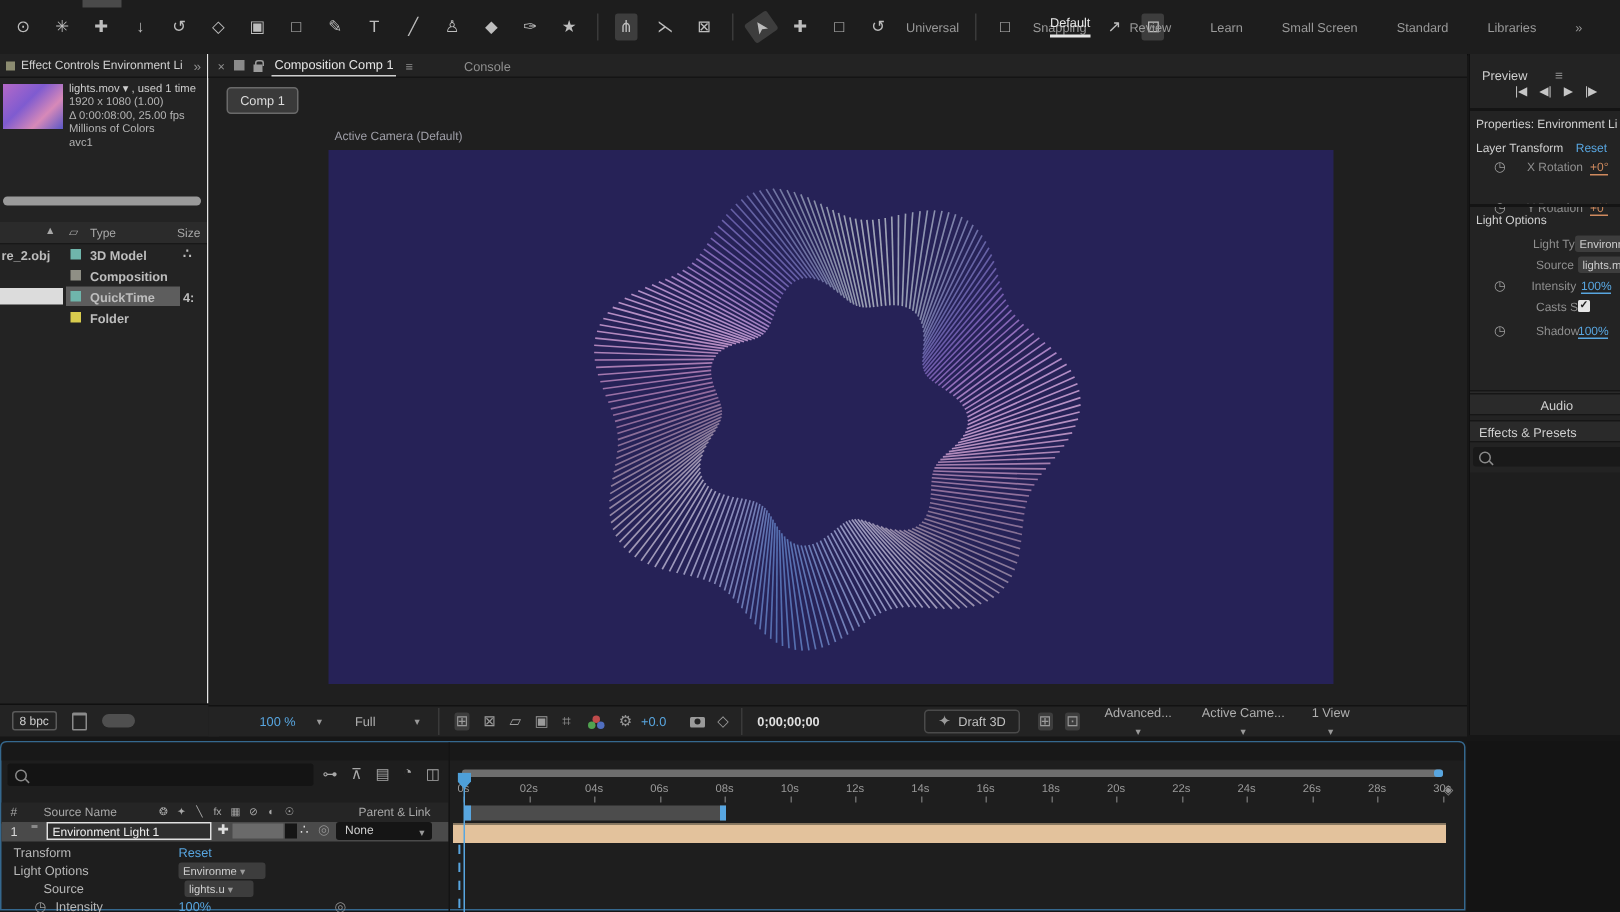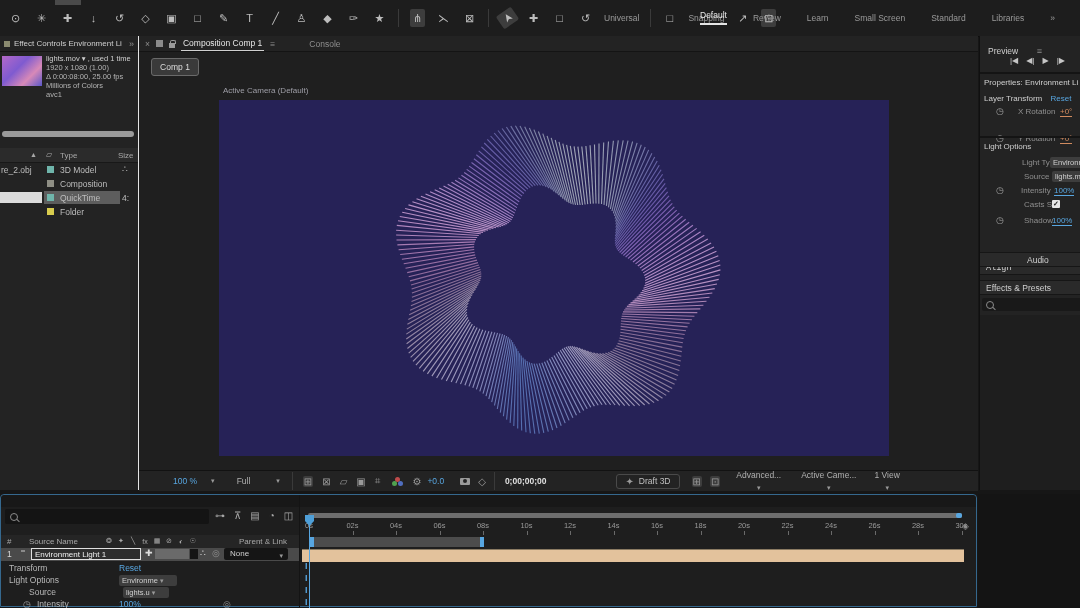--- a/index.html
+++ b/index.html
@@ -20,21 +20,21 @@
   .ws.active{color:#e8e8e8;border-bottom:2px solid #e5e5e5;padding-bottom:3px;}
   
   .lp{left:0;top:36px;width:138px;height:454px;background:#232323;border-right:1px solid #e5e5e5;}
   .ptab{height:15px;background:#232323;border-bottom:1px solid #141414;display:flex;align-items:center;gap:4px;padding:0 4px;}
   .sq{width:6px;height:6px;background:#8b8b70;}
   .thumb{left:2px;top:20px;width:40px;height:30px;background:
      linear-gradient(135deg,#b469c8 0%,#7f5bd0 40%,#d789b8 70%,#5a57c8 100%);}
   .meta{left:46px;top:18px;line-height:9px;font-size:7.5px;color:#b4b4b4;white-space:nowrap;}
   .scrollbar-h{left:2px;top:95px;width:132px;height:6px;background:#9a9a9a;border-radius:3px;}
   .listhdr{left:0;top:112px;width:138px;height:14px;background:#2b2b2b;border-bottom:1px solid #181818;font-size:8px;color:#a8a8a8;}
-  .prow{position:absolute;left:0;width:138px;height:13px;font-size:8.5px;color:#bdbdbd;}
+  .prow{position:absolute;left:0;width:138px;height:13px;font-size:8.5px;color:#bdbdbd;font-weight:bold;}
   .swatch{position:absolute;left:47px;top:3px;width:7px;height:7px;}
   .lpfoot{left:0;top:433px;width:138px;height:21px;border-top:1px solid #101010;display:flex;align-items:center;gap:10px;padding-left:8px;background:#232323;}
   .bpc{font-size:8px;color:#cfcfcf;border:1px solid #5a5a5a;border-radius:2px;padding:1px 4px;}
   .trash{width:8px;height:9px;border:1px solid #8a8a8a;border-top:2px solid #8a8a8a;border-radius:1px;}
   .pill{width:22px;height:9px;background:#4f4f4f;border-radius:5px;}
   
   .cp{left:139px;top:36px;width:839px;height:454px;background:#1f1f1f;}
   .cptabs{height:15px;background:#232323;border-bottom:1px solid #141414;display:flex;align-items:center;gap:6px;padding-left:6px;font-size:8.5px;}
   .cptab-active{color:#e6e6e6;border-bottom:1px solid #d0d0d0;padding:1px 2px 2px 2px;}
   .lock{width:6px;height:5px;background:#9a9a9a;position:relative;margin-top:3px;}
@@ -187,20 +187,25 @@
           <span class="abs" style="left: 44px; top: 0px; width: 76px; height: 13px; background: rgb(93, 93, 93);"></span>
           <span class="swatch" style="background: rgb(111, 181, 171);"></span>
           <span class="abs" style="left: 60px; top: 2px;">QuickTime</span>
           <span class="abs" style="left: 122px; top: 2px;">4:</span>
         </div>
         <div class="prow" style="top: 169px;">
           <span class="swatch" style="background: rgb(216, 204, 78);"></span>
           <span class="abs" style="left: 60px; top: 2px;">Folder</span>
         </div>
       </div>
+    <div class="abs lpfoot">
+      <span class="bpc">8 bpc</span>
+      <span class="trash"></span>
+      <span class="pill"></span>
+    </div>
   </div>
 
   <div class="abs cp">
     <div class="cptabs">
       <span class="dim">×</span>
       <span style="width:7px;height:7px;background:#8a8a8a;display:inline-block;"></span>
       <span class="lock"></span>
       <span class="cptab-active">Composition Comp 1</span>
       <span class="dim">≡</span>
       <span class="dim" style="margin-left:28px;">Console</span>
@@ -529,21 +534,21 @@
       <span class="abs dim" style="left:44px;">Casts Sh</span>
       <span class="chk abs" style="left:72px;top:0;">✓</span>
     </div>
     <div class="abs txt8" style="left:0;top:180px;width:101px;">
       <span class="stop abs" style="left:16px;top:-1px;">◷</span>
       <span class="abs dim" style="left:44px;">Shadow</span>
       <span class="abs blue uline" style="left:72px;">100%</span>
     </div>
 
     <div class="secbar" style="top:224px;font-family:Liberation Mono, monospace;">Align</div>
-    <div class="secbar" style="top:216px;padding-left:47px;">Audio</div>
+    <div class="secbar" style="top:226px;padding-left:47px;">Audio</div>
     <div class="secbar" style="top:244px;">Effects &amp; Presets</div>
     <div class="abs searchbox" style="left:2px;top:262px;width:96px;">
       <span class="mag"></span>
     </div>
     <div class="abs" style="left:0;top:279px;width:101px;height:175px;background:#1e1e1e;"></div>
   </div>
 
   <div class="abs tl">
     <div class="abs" style="left:0;top:0;width:975px;height:12px;background:#181818;border-radius:4px 4px 0 0;"></div>
     <div class="tl-search">

